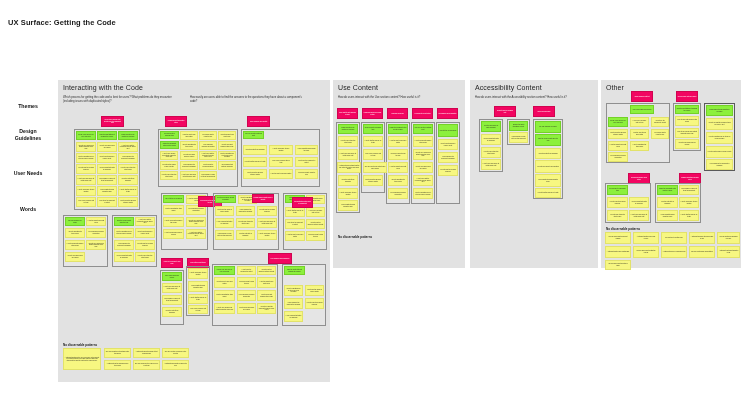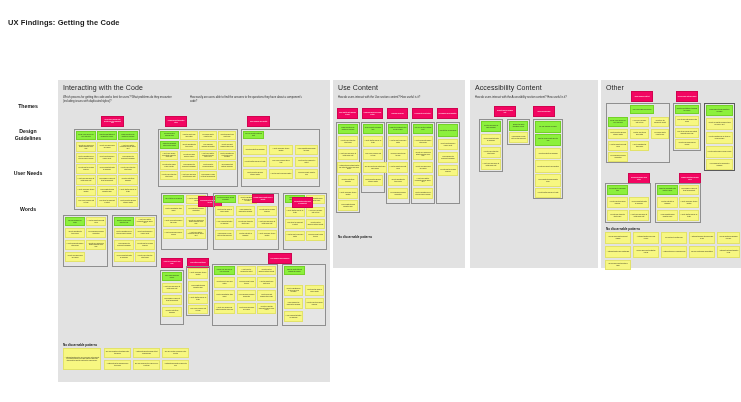--- a/index.html
+++ b/index.html
@@ -67,21 +67,21 @@
   .cluster-label {
     position: absolute;
     font-size: 3px; font-weight: bold; color: #1a1a1a;
   }
 </style>
 </head>
 <body>
 
 <div id="board">
 
-  <div class="page-title">UX Findings: Getting the Code</div>
+  <div class="page-title">UX Surface: Getting the Code</div>
 
   <div class="row-label" style="left:0px; top:103px;">Themes</div>
   <div class="row-label" style="left:0px; top:128px;">Design<br>Guidelines</div>
   <div class="row-label" style="left:0px; top:170px;">User Needs</div>
   <div class="row-label" style="left:0px; top:206px;">Words</div>
 
   <div class="panel" style="left:58px; top:80px; width:272px; height:302px;">
     <div class="panel-title">Interacting with the Code</div>
     <div class="panel-sub" style="left:5px; top:16px;">Which process for getting the code works best for users? What problems do they encounter (including issues with duplicated styles)?</div>
     <div class="panel-sub" style="left:132px; top:16px;">How easily are users able to find the answers to the questions they have about a component's code?</div>

